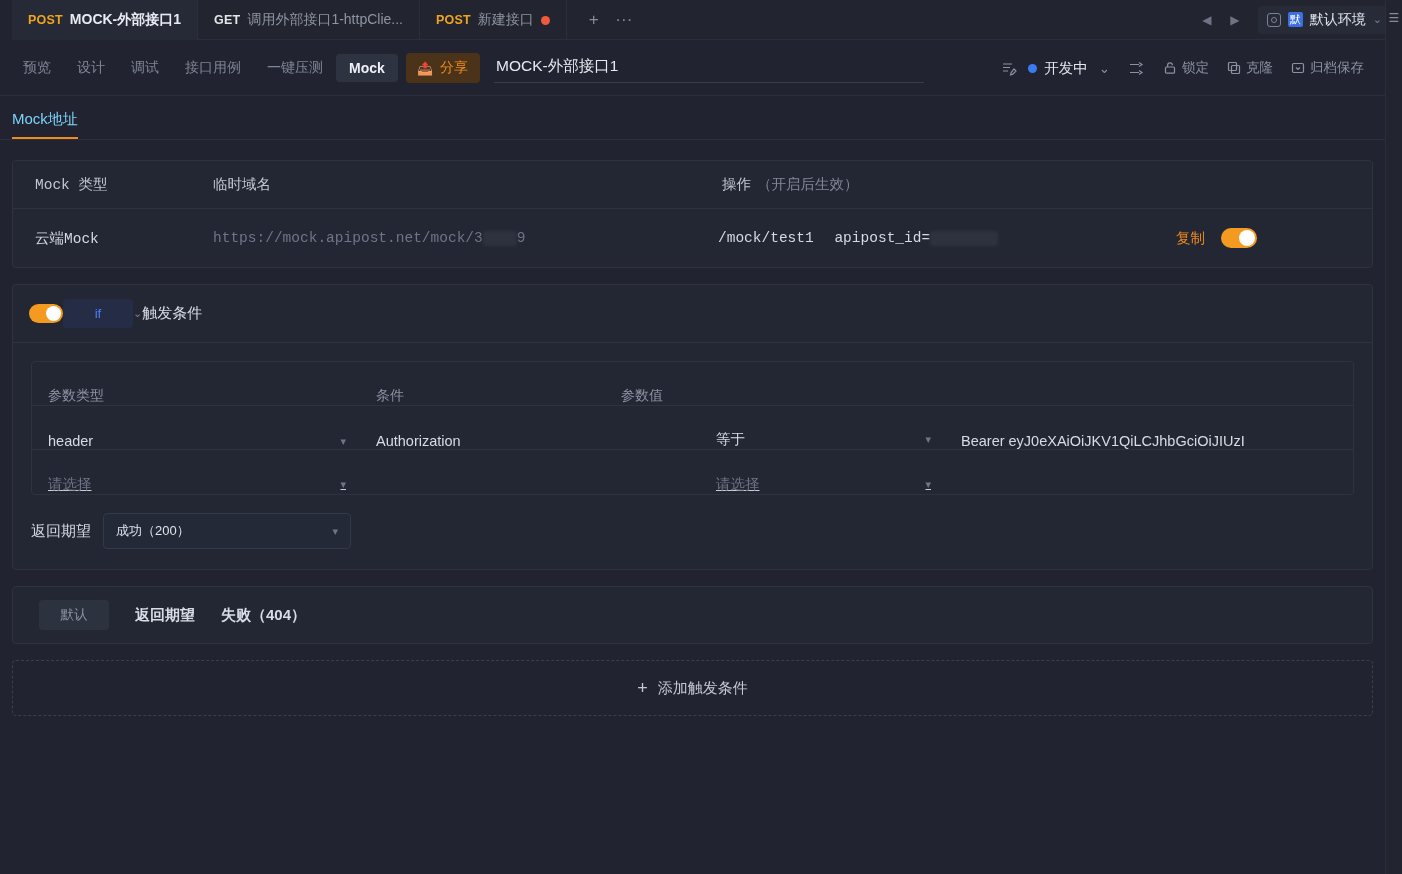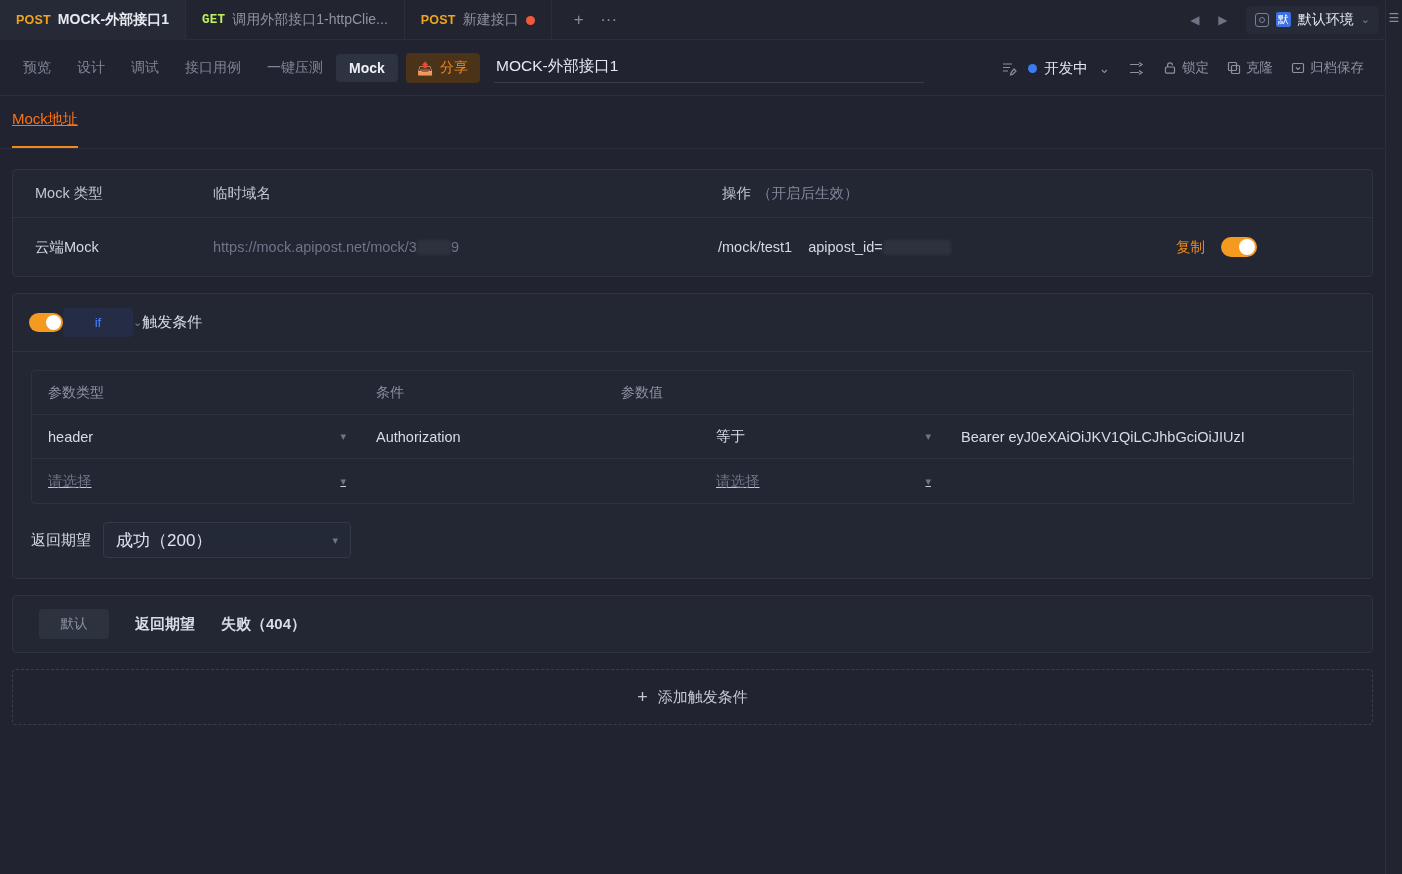--- a/index.html
+++ b/index.html
@@ -7,33 +7,33 @@
     width: 1402px; height: 874px;
     background: #1f2128;
     font-family: "Liberation Sans", "DejaVu Sans", sans-serif;
     overflow: hidden;
     color: #c8ccd6;
   }
   #app { position: relative; width: 1402px; height: 874px; background: #212430; }
 
   
   .tabbar {
-    position: absolute; top: 0; left: 0; width: 1385px; height: 40px;
+    position: absolute; top: 0; left: 12px; width: 1385px; height: 40px;
     background: #22252f; display: flex; align-items: stretch;
     border-bottom: 1px solid #2b2f3b;
   }
   .tab {
     display: flex; align-items: center; gap: 7px;
     padding: 0 16px; height: 40px; white-space: nowrap;
     border-right: 1px solid #2b2f3b; cursor: pointer;
   }
   .tab.active { background: #262a36; }
   .tab .method { font-size: 12.5px; font-weight: bold; letter-spacing: .2px; }
   .m-post { color: #f0a41e; }
-  .m-get  { color: #bef264; font-family: Liberation Mono, monospace; }
+  .m-get  { color: #e5e5e5; }
   .tab .tname { font-size: 14px; color: #8e94a3; }
   .tab.active .tname { color: #e8ebf2; font-weight: bold; }
   .tab .dot { width: 9px; height: 9px; border-radius: 50%; background: #f05a3c; display:inline-block; }
   .tab-actions { display: flex; align-items: center; gap: 4px; padding-left: 14px; }
   .tb-btn {
     width: 26px; height: 26px; display: flex; align-items: center; justify-content: center;
     color: #868c9c; font-size: 17px; cursor: pointer; border-radius: 4px;
   }
   .tabbar-right {
     margin-left: auto; display: flex; align-items: center; gap: 2px; padding-right: 6px;
@@ -82,26 +82,26 @@
   .status-pill { display:flex; align-items:center; gap:7px; cursor:pointer; }
   .status-dot { width:9px;height:9px;border-radius:50%;background:#3a7bf0; }
   .status-txt { color:#e4e7ef; font-size:14.5px; }
   .chev { color:#7a8093; font-size:11px; }
 
   
   .content { position:absolute; top:96px; left:0; width:1385px; bottom:0; overflow:hidden; }
 
   .sec-tabs { padding: 0 12px; border-bottom:1px solid #2b2f3b; }
   .sec-tab {
-    display:inline-block; padding: 14px 0 17px; font-size:15px; color:#f97316;
-    border-bottom:2px solid #f08a1c; cursor:pointer;text-decoration:underline;
+    display:inline-block; padding: 14px 0 8px; font-size:15px; color:#7dd3fc;
+    border-bottom:2px solid #f08a1c; cursor:pointer;
   }
 
   .panel {
-    margin: 20px 12px 0; border:1px solid #2f333f; border-radius:4px; background:#232734; overflow:hidden;
+    margin: 20px 12px 0; border:1px solid #2f333f; border-radius:4px; background:#232734; overflow:hidden;font-family:Liberation Mono, monospace;
   }
   .mk-head, .mk-row { display:flex; align-items:center; }
   .mk-head { height:48px; border-bottom:1px solid #2f333f; }
   .mk-row  { height:58px; }
   .c1 { width:200px; padding-left:22px; }
   .c2 { width:505px; }
   .c3 { flex:1; }
   .c4 { width:200px; display:flex; align-items:center; justify-content:flex-start; gap:16px; padding-left:4px;text-align:right;}
   .th { font-size:14.5px; color:#c2c7d3; }
   .th .sub { color:#81879a; }
@@ -123,42 +123,42 @@
   }
 
   .expect-card {
     position:relative; margin: 16px 12px 0; border:1px solid #2f333f; border-radius:4px; background:#232734;
   }
   .exp-head { display:flex; align-items:center; height:58px; padding: 0 16px; border-bottom:1px solid #2f333f;}
   .if-pill { background:#252c45; color:#4a7dfb; font-size:13.5px; padding:7px 0; width:70px; text-align:center; border-radius:4px; cursor:pointer;}
   .exp-head .cond-label { font-size:15px; color:#d8dce6; }
 
   .ptab { margin: 18px 18px 0; border:1px solid #2f333f; border-radius:4px; overflow:hidden; }
-  .p-head, .p-row { display:flex; align-items:center; }
+  .p-head, .p-row { display:flex; align-items:flex-end; }
   .p-head { height:44px; border-bottom:1px solid #2f333f; }
   .p-row { height:44px; border-bottom:1px solid #2f333f; }
   .p-row:last-child { border-bottom:none;text-decoration:underline; }
   .pc1 { width:328px; }
   .pc2 { width:340px; }
   .pc3 { width:245px; }
   .pc4 { flex:1; }
   .p-head > div { padding-left:16px; font-size:14px; color:#8c92a4; }
   .p-cell { padding-left:16px; font-size:14.5px; color:#d7dbe4; display:flex; align-items:center; }
   .p-cell.ph { color:#6e7487; }
   .p-sel { display:flex; align-items:center; width:100%; padding-right:14px; }
   .p-sel .cv { margin-left:auto; color:#6f7588; font-size:11px; }
   .p-val { white-space:nowrap; overflow:hidden; text-overflow:clip; padding-right:10px; }
 
   .ret-row { display:flex; align-items:center; gap:12px; padding: 18px 18px 20px; }
   .ret-lbl { font-size:15px; color:#d3d8e3; }
   .sel-box {
     width:248px; height:36px; border:1px solid #343948; border-radius:4px; background:#242937;
     display:flex; align-items:center; padding: 0 12px; cursor:pointer;
   }
-  .sel-box .v { font-size:17px; color:#dfe3ec; }
+  .sel-box .v { font-size:13px; color:#dfe3ec; }
   .sel-box .cv { margin-left:auto; color:#6f7588; font-size:11px; }
 
   .default-card {
     margin: 16px 12px 0; border:1px solid #2f333f; border-radius:4px; background:#232734;
     height:58px; display:flex; align-items:center; gap: 26px; padding: 0 26px;
   }
   .def-pill { background:#2d323f; color:#8b91a2; font-size:13.5px; padding:6px 0; width:70px; text-align:center; border-radius:4px; cursor:pointer;}
   .def-lbl { font-size:15px; color:#d8dce6; font-weight:bold;}
   .def-val { font-size:15px; color:#d8dce6; font-weight:bold;}
 

